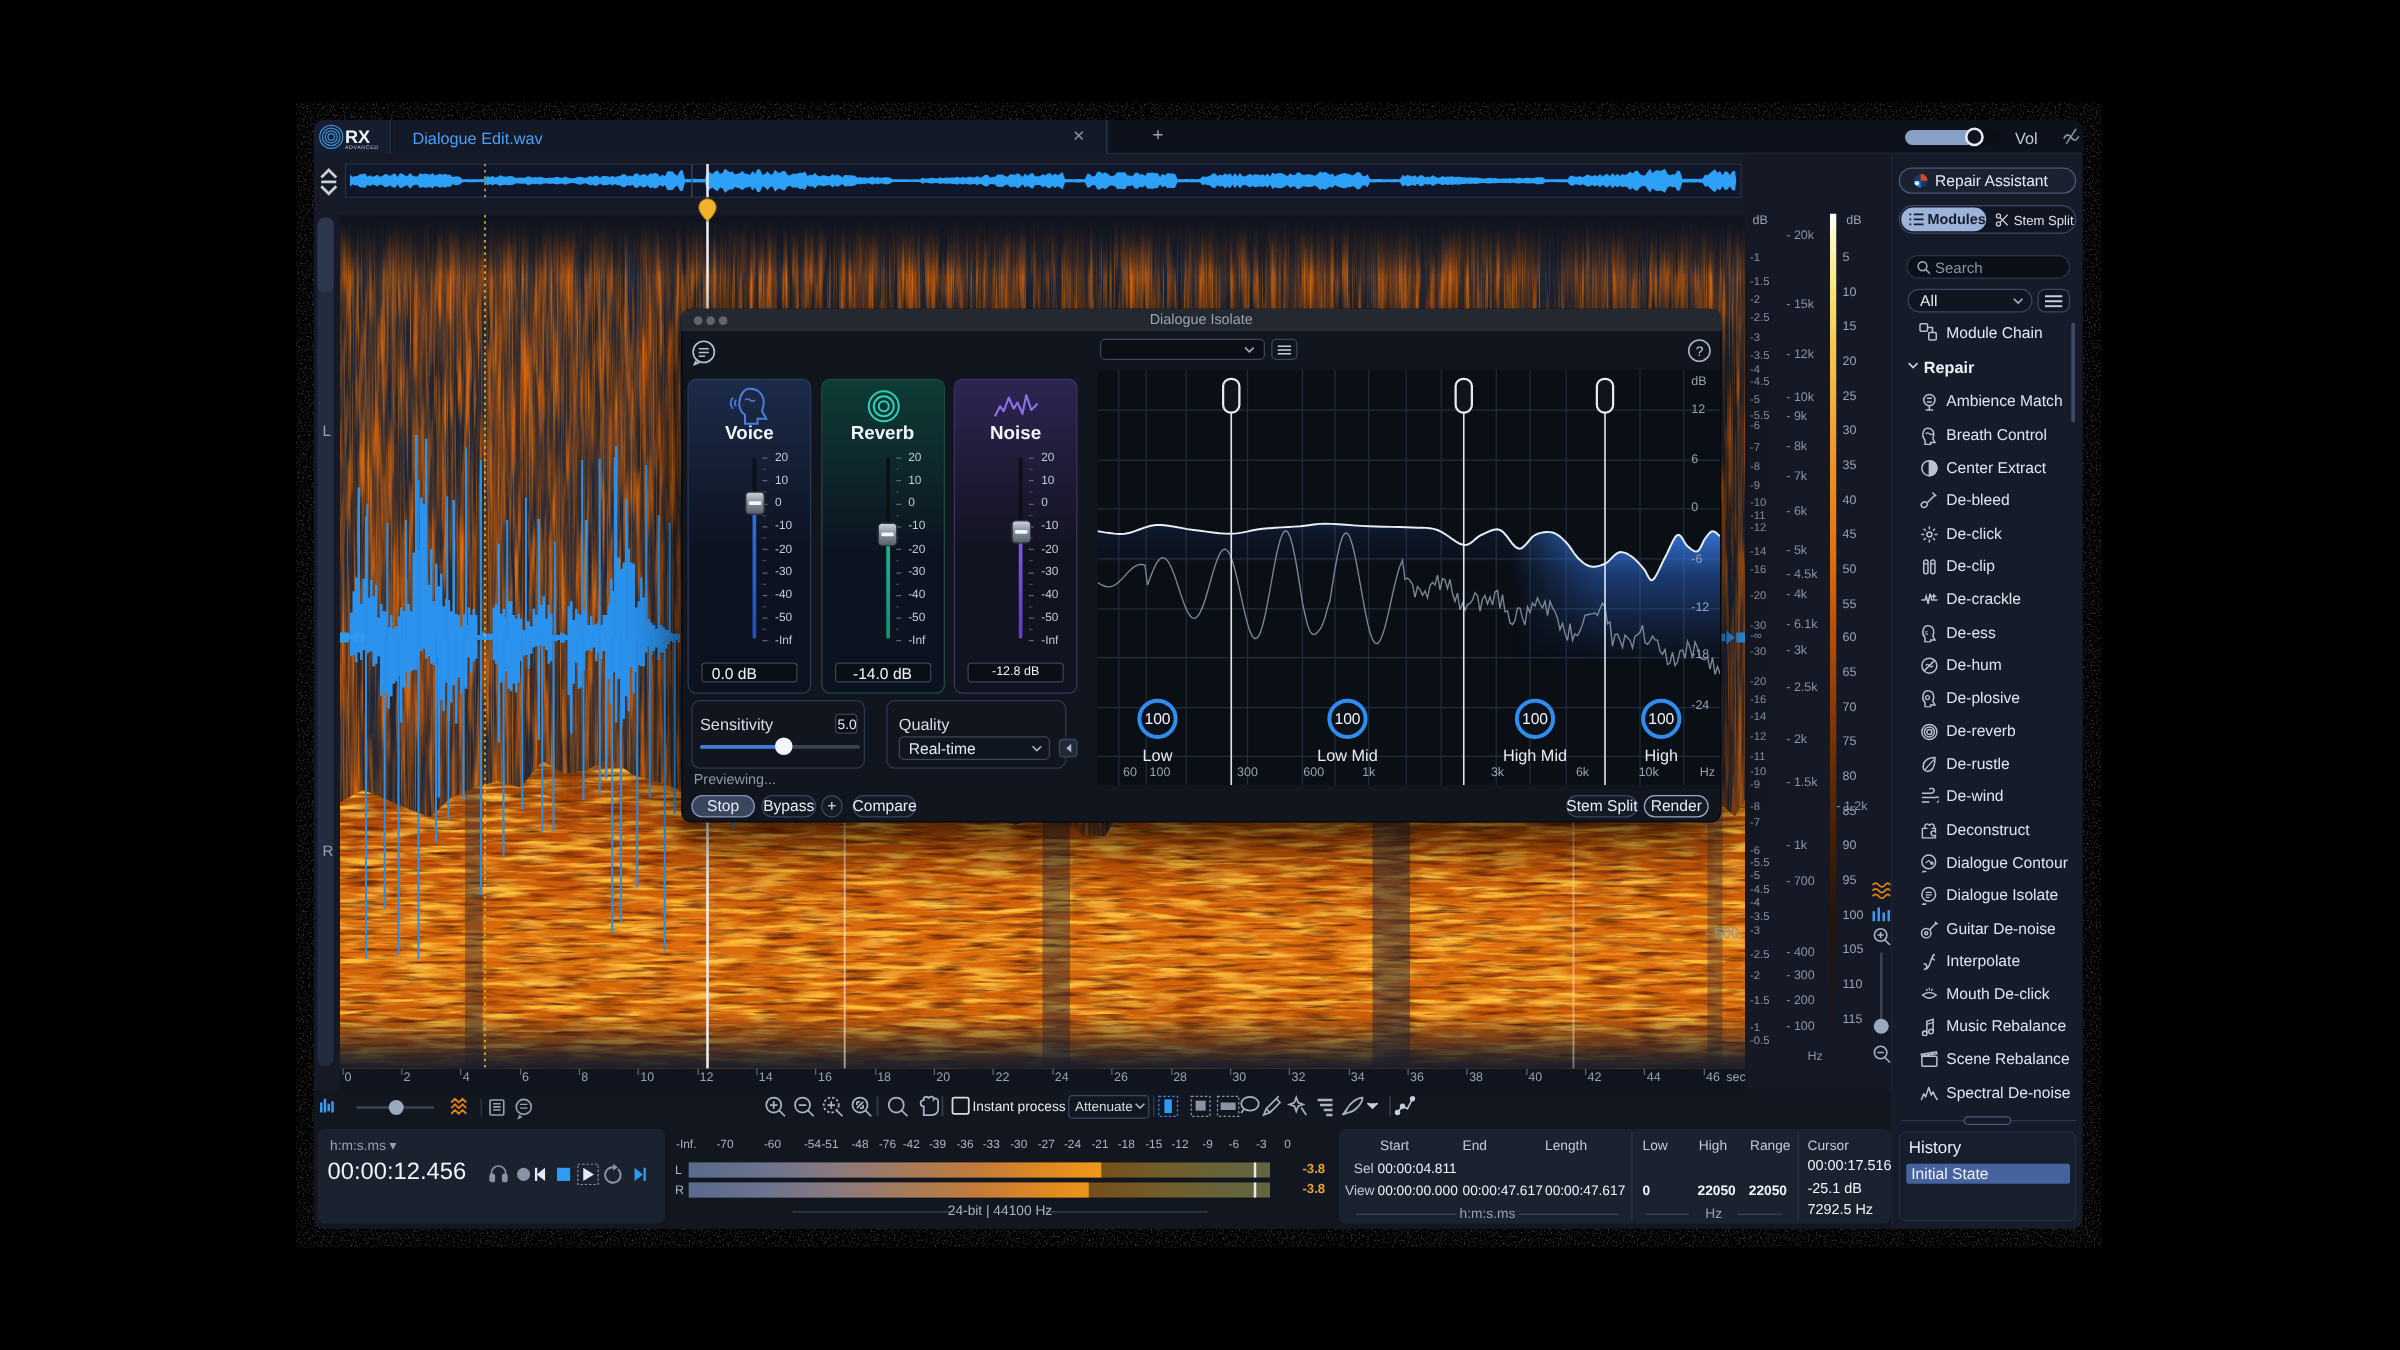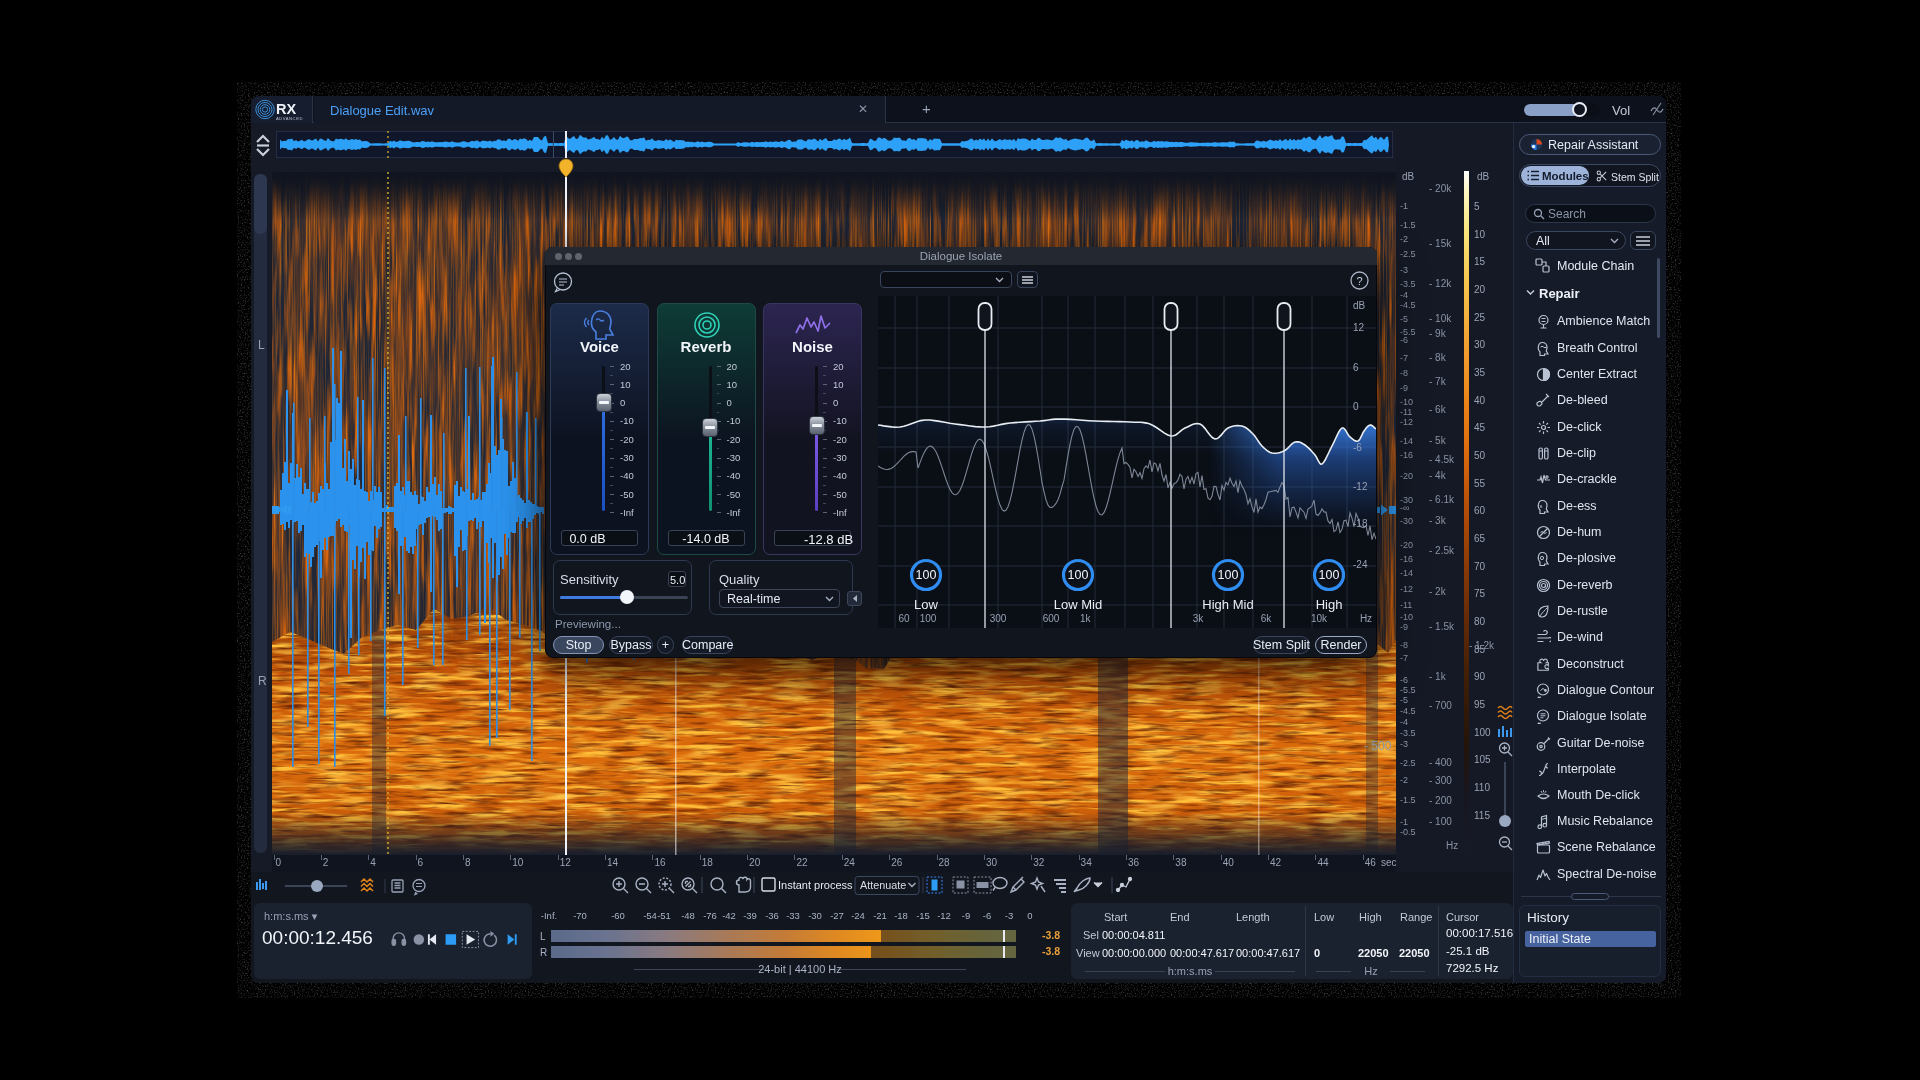--- a/index.html
+++ b/index.html
@@ -909,21 +909,21 @@
     <div style="position:absolute;left:288px;top:223.3px;font-size:9.5px;color:#c2cad8;font-weight:400;white-space:nowrap;">-40</div>
     <div style="position:absolute;left:278px;top:237.8px;width:2.5px;height:1px;background:#3e4860"></div>
     <div style="position:absolute;left:278px;top:247.1px;width:4px;height:1px;background:#5a6478"></div>
     <div style="position:absolute;left:288px;top:241.6px;font-size:9.5px;color:#c2cad8;font-weight:400;white-space:nowrap;">-50</div>
     <div style="position:absolute;left:278px;top:256.1px;width:2.5px;height:1px;background:#3e4860"></div>
     <div style="position:absolute;left:278px;top:265.4px;width:4px;height:1px;background:#5a6478"></div>
     <div style="position:absolute;left:288px;top:259.9px;font-size:9.5px;color:#c2cad8;font-weight:400;white-space:nowrap;">-Inf</div>
     <div style="position:absolute;left:263.5px;top:168.9px;width:16px;height:19px;border-radius:4px;background:linear-gradient(180deg,#cdd2da,#8a919e 45%,#5a6170);border:1px solid #30363f"></div>
     <div style="position:absolute;left:266.5px;top:176.9px;width:10px;height:3px;background:#f2f5fa;border-radius:1px"></div>
     <div style="position:absolute;left:229px;top:283px;width:77px;height:16px;background:#0a0e15;border:1px solid #3a4356;border-radius:3px"></div>
-    <div style="position:absolute;left:229px;top:285px;width:77px;text-align:center;font-size:13px;color:#f2f5fa;font-weight:400;white-space:nowrap;margin-left:16px;">-12.8 dB</div>
+    <div style="position:absolute;left:229px;top:285px;width:77px;text-align:center;font-size:10px;color:#f2f5fa;font-weight:400;white-space:nowrap;">-12.8 dB</div>
     <div style="position:absolute;left:8px;top:313px;width:139px;height:55px;border:1px solid #2e3850;border-radius:7px"></div>
     <div style="position:absolute;left:15px;top:325px;font-size:13px;color:#d8dde8;font-weight:400;white-space:nowrap;">Sensitivity</div>
     <div style="position:absolute;left:123px;top:324px;width:18px;height:16px;background:#0a0e15;border:1px solid #3a4356;border-radius:3px"></div>
     <div style="position:absolute;left:125px;top:327px;font-size:11px;color:#e8edf5;font-weight:400;white-space:nowrap;">5.0</div>
     <div style="position:absolute;left:15px;top:349px;width:128px;height:3px;background:#3a4354;border-radius:2px"></div>
     <div style="position:absolute;left:15px;top:349px;width:67px;height:3px;background:#3f7ae0;border-radius:2px"></div>
     <div style="position:absolute;left:75px;top:343px;width:14px;height:14px;background:#f2f5fa;border-radius:50%"></div>
     <div style="position:absolute;left:164px;top:313px;width:144px;height:55px;border:1px solid #2e3850;border-radius:7px"></div>
     <div style="position:absolute;left:174px;top:325px;font-size:13px;color:#d8dde8;font-weight:400;white-space:nowrap;">Quality</div>
     <div style="position:absolute;left:174px;top:342px;width:121px;height:19px;background:#10151f;border:1px solid #3c4658;border-radius:4px"></div>
@@ -1025,21 +1025,21 @@
     <svg style="position:absolute;left:765px;top:309px" width="38" height="38" viewBox="0 0 38 38">
 <circle cx="19" cy="19" r="16.5" fill="#0d1119"></circle>
 <circle cx="19" cy="19" r="14.5" fill="none" stroke="#2f8cf0" stroke-width="3.2"></circle>
 </svg>
     <div style="position:absolute;left:754px;top:321px;width:60px;text-align:center;font-size:12.5px;color:#f2f5fa;font-weight:400;white-space:nowrap;">100</div>
     <div style="position:absolute;left:739px;top:350px;width:90px;text-align:center;font-size:13px;color:#e8edf5;font-weight:400;white-space:nowrap;">High</div>
     <div style="position:absolute;left:344px;top:366px;width:30px;text-align:center;font-size:10px;color:#98a2b5;font-weight:400;white-space:nowrap;">60</div>
     <div style="position:absolute;left:368px;top:366px;width:30px;text-align:center;font-size:10px;color:#98a2b5;font-weight:400;white-space:nowrap;">100</div>
     <div style="position:absolute;left:438px;top:366px;width:30px;text-align:center;font-size:10px;color:#98a2b5;font-weight:400;white-space:nowrap;">300</div>
     <div style="position:absolute;left:491px;top:366px;width:30px;text-align:center;font-size:10px;color:#98a2b5;font-weight:400;white-space:nowrap;">600</div>
-    <div style="position:absolute;left:535px;top:366px;width:30px;font-size:10px;color:#98a2b5;font-weight:400;white-space:nowrap;">1k</div>
+    <div style="position:absolute;left:535px;top:366px;width:30px;text-align:center;font-size:10px;color:#98a2b5;font-weight:400;white-space:nowrap;">1k</div>
     <div style="position:absolute;left:638px;top:366px;width:30px;text-align:center;font-size:10px;color:#98a2b5;font-weight:400;white-space:nowrap;">3k</div>
     <div style="position:absolute;left:706px;top:366px;width:30px;text-align:center;font-size:10px;color:#98a2b5;font-weight:400;white-space:nowrap;">6k</div>
     <div style="position:absolute;left:759px;top:366px;width:30px;text-align:center;font-size:10px;color:#98a2b5;font-weight:400;white-space:nowrap;">10k</div>
     <div style="position:absolute;left:806px;top:366px;width:30px;text-align:center;font-size:10px;color:#98a2b5;font-weight:400;white-space:nowrap;">Hz</div>
     <div style="position:absolute;left:808px;top:53px;width:22px;text-align:left;font-size:10px;color:#98a2b5;white-space:nowrap">dB</div>
     <div style="position:absolute;left:808px;top:75px;width:22px;text-align:left;font-size:10px;color:#98a2b5;white-space:nowrap">12</div>
     <div style="position:absolute;left:808px;top:115px;width:22px;text-align:left;font-size:10px;color:#98a2b5;white-space:nowrap">6</div>
     <div style="position:absolute;left:808px;top:154px;width:22px;text-align:left;font-size:10px;color:#98a2b5;white-space:nowrap">0</div>
     <div style="position:absolute;left:808px;top:195px;width:22px;text-align:left;font-size:10px;color:#98a2b5;white-space:nowrap">-6</div>
     <div style="position:absolute;left:808px;top:234px;width:22px;text-align:left;font-size:10px;color:#98a2b5;white-space:nowrap">-12</div>

